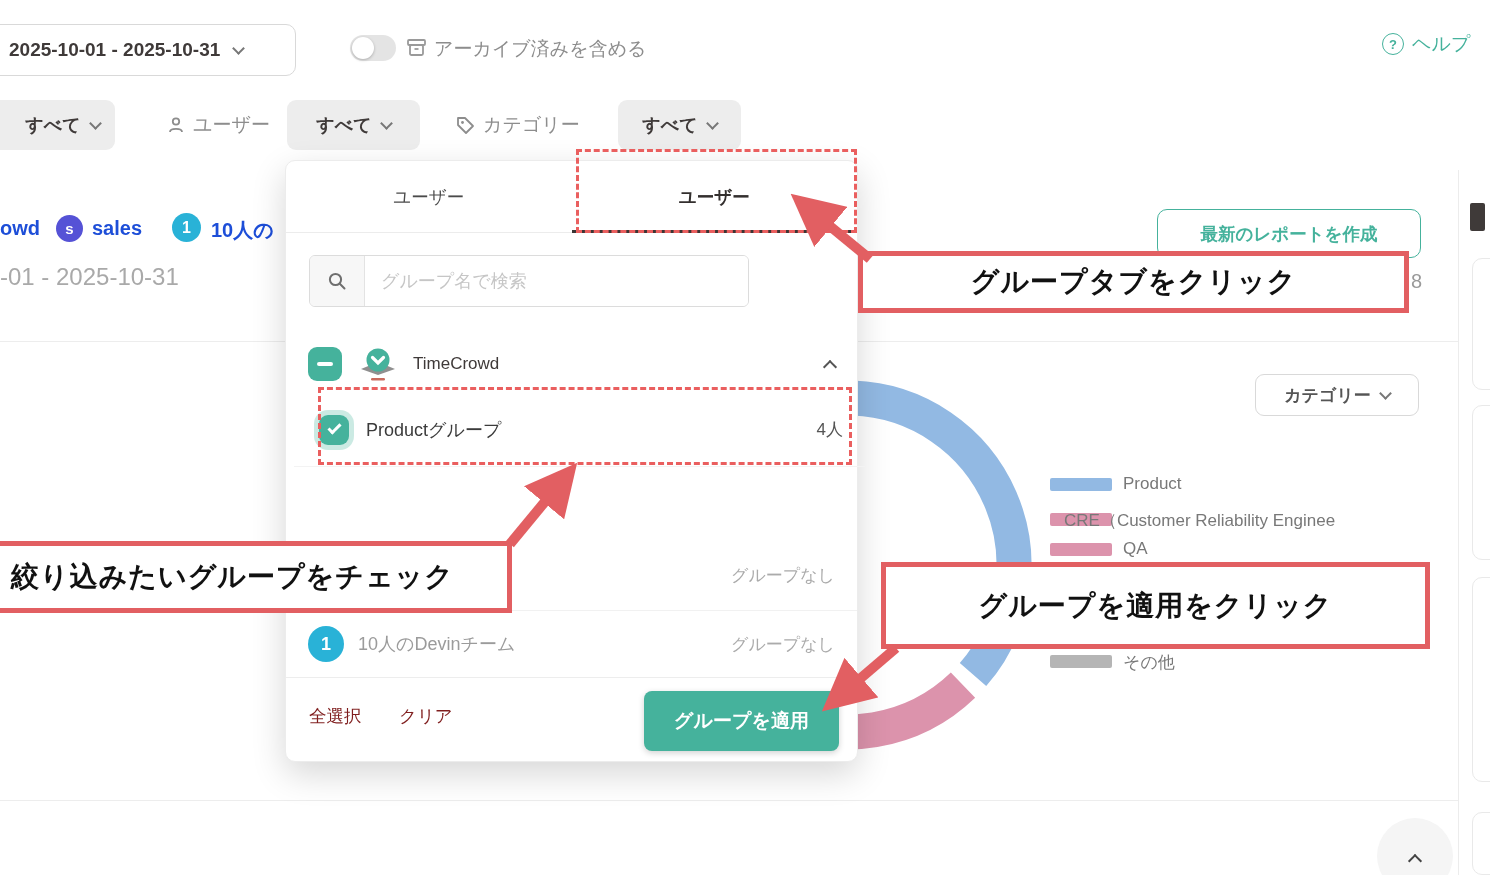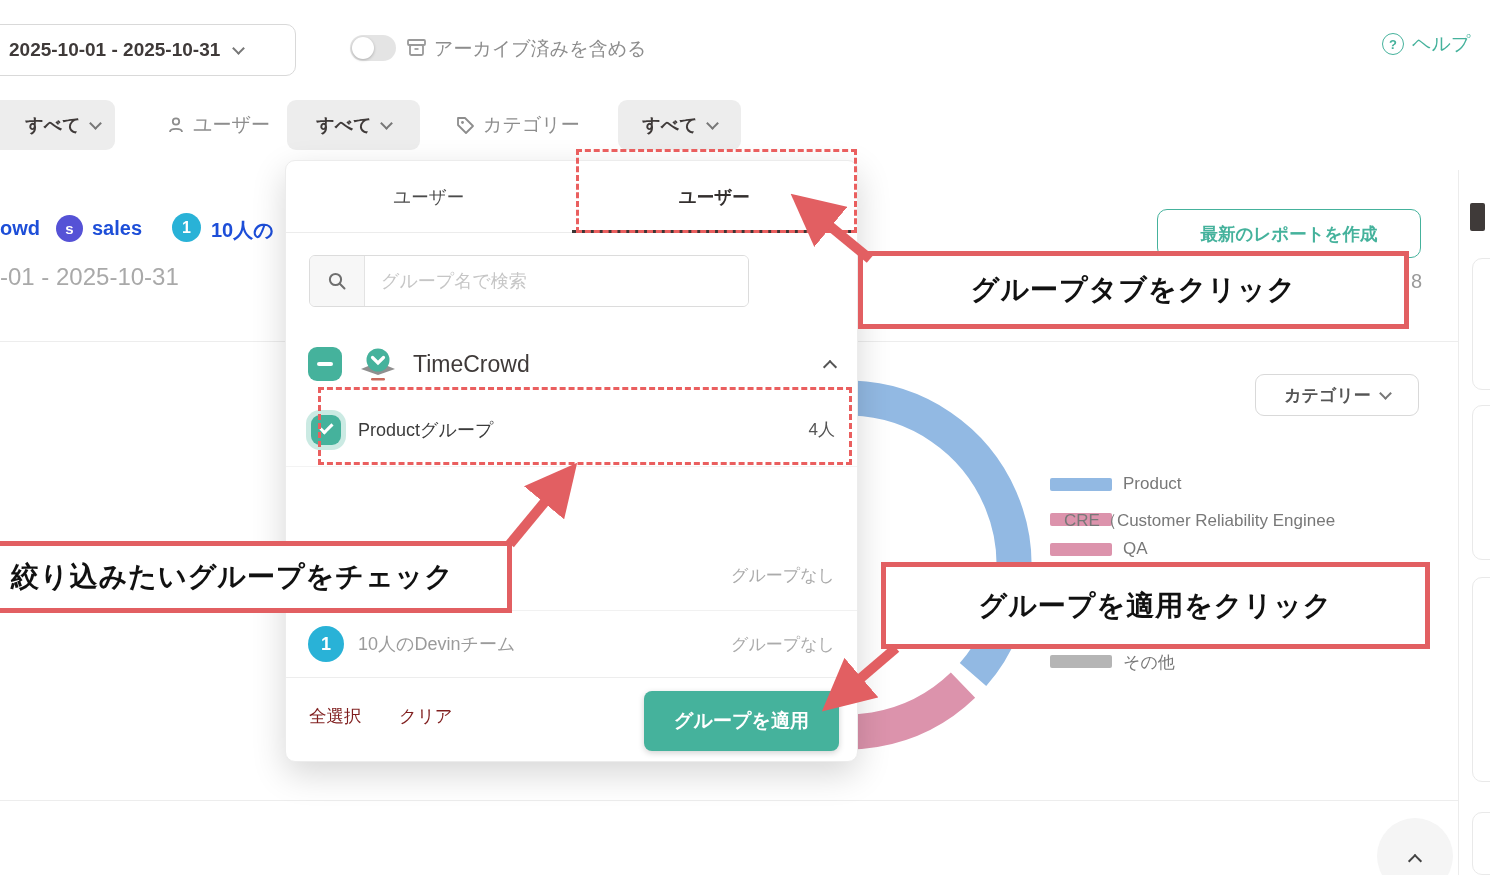--- a/index.html
+++ b/index.html
@@ -202,25 +202,25 @@
     <span class="cb cb-ind">
         <span class="bar"></span>
       </span>
     <svg width="44" height="44" viewBox="0 0 44 44" style="margin-left:14px;">
       <circle cx="22" cy="22" r="21" fill="#fff"></circle>
       <polygon points="5,27 22,20 39,27 22,33" fill="#8f8f8f"></polygon>
       <circle cx="22" cy="18" r="11.5" fill="#45b29c"></circle>
       <path d="M16.5 15.5 L22 21 L27.5 15.5" fill="none" stroke="#fff" stroke-width="3.2" stroke-linecap="round"></path>
       <rect x="15" y="36" width="14" height="2.5" rx="1.2" fill="#c96a5e"></rect>
     </svg>
-    <span style="margin-left:13px;font-size:23px;">TimeCrowd</span>
+    <span style="margin-left:13px;font-size:17px;">TimeCrowd</span>
     <span class="chv-up" style="margin-left:auto;"></span>
   </div>
 
-  <div class="prow" style="top:232px;height:74px;border-bottom:1px solid #f3f3f3;">
+  <div class="prow" style="top:232px;height:74px;border-bottom:1px solid #f3f3f3;margin-left:8px;">
     <span class="cb cb-on" style="margin-left:3px;">
       <span class="check"></span>
       </span>
     <span style="margin-left:17px;font-size:18px;color:#3b3b3b;">Productグループ</span>
     <span class="meta" style="color:#555;">4人</span>
   </div>
 
 
   <div class="prow" style="top:380px;height:70px;border-bottom:1px solid #f1f1f1;">
     <span class="meta">グループなし</span>
@@ -233,21 +233,21 @@
   </div>
 
   <div class="abs teal-link" style="left:23px;top:543px;">全選択</div>
   <div class="abs teal-link" style="left:113px;top:543px;">クリア</div>
   <button class="apply-btn">グループを適用</button>
 </div>
 
 <div class="dashed" style="left:576px;top:149px;width:281px;height:84px;"></div>
 <div class="dashed" style="left:318px;top:387px;width:534px;height:78px;"></div>
 
-<div class="callout" style="left:858px;top:251px;width:551px;height:78px;">グループタブをクリック</div>
+<div class="callout" style="left:858px;top:251px;width:551px;height:62px;">グループタブをクリック</div>
 <div class="callout" style="left:-12px;top:541px;width:524px;height:72px;justify-content:flex-start;padding-left:18px;">絞り込みたいグループをチェック</div>
 <div class="callout" style="left:881px;top:562px;width:549px;height:87px;">グループを適用をクリック</div>
 
 <svg class="overlay-svg" width="1490" height="875" viewBox="0 0 1490 875">
   <defs>
     <marker id="ah" markerWidth="5.2" markerHeight="5.2" refX="3.6" refY="2.6" orient="auto">
       <path d="M0,0 L5.2,2.6 L0,5.2 z" fill="#e25f62"></path>
     </marker>
   </defs>
   <line x1="870" y1="259" x2="803" y2="204" stroke="#e25f62" stroke-width="10" marker-end="url(#ah)"></line>

